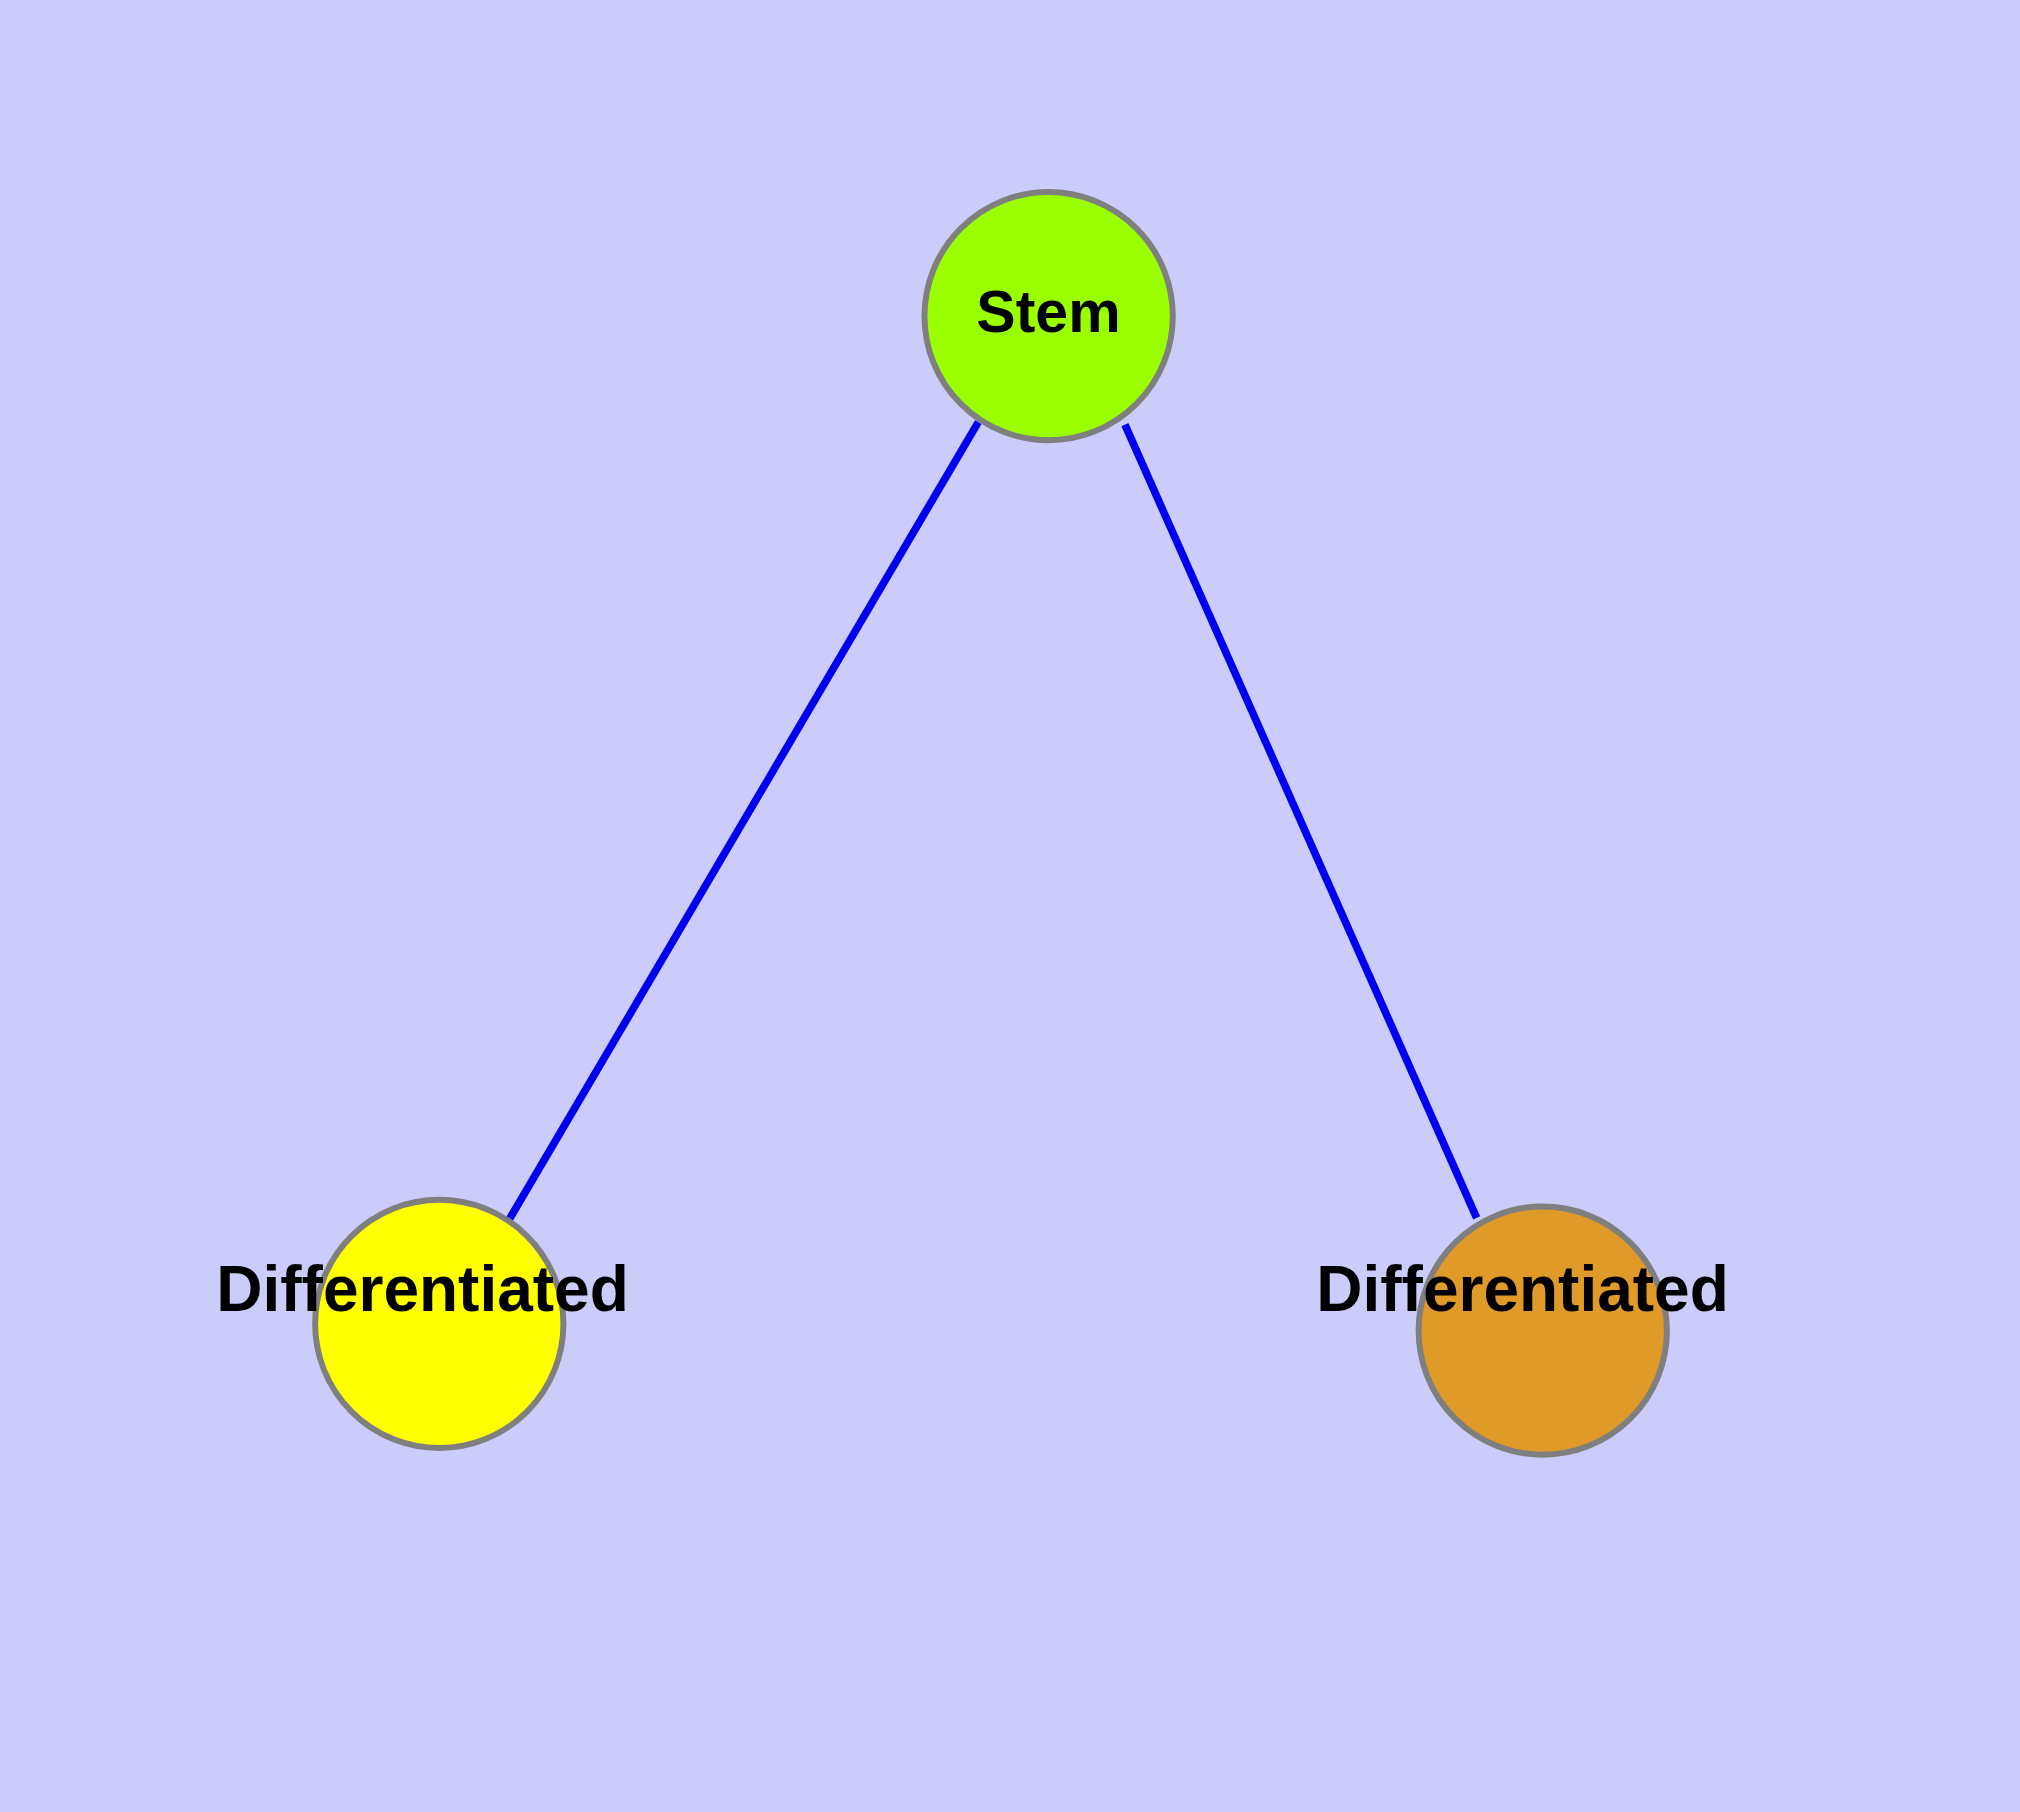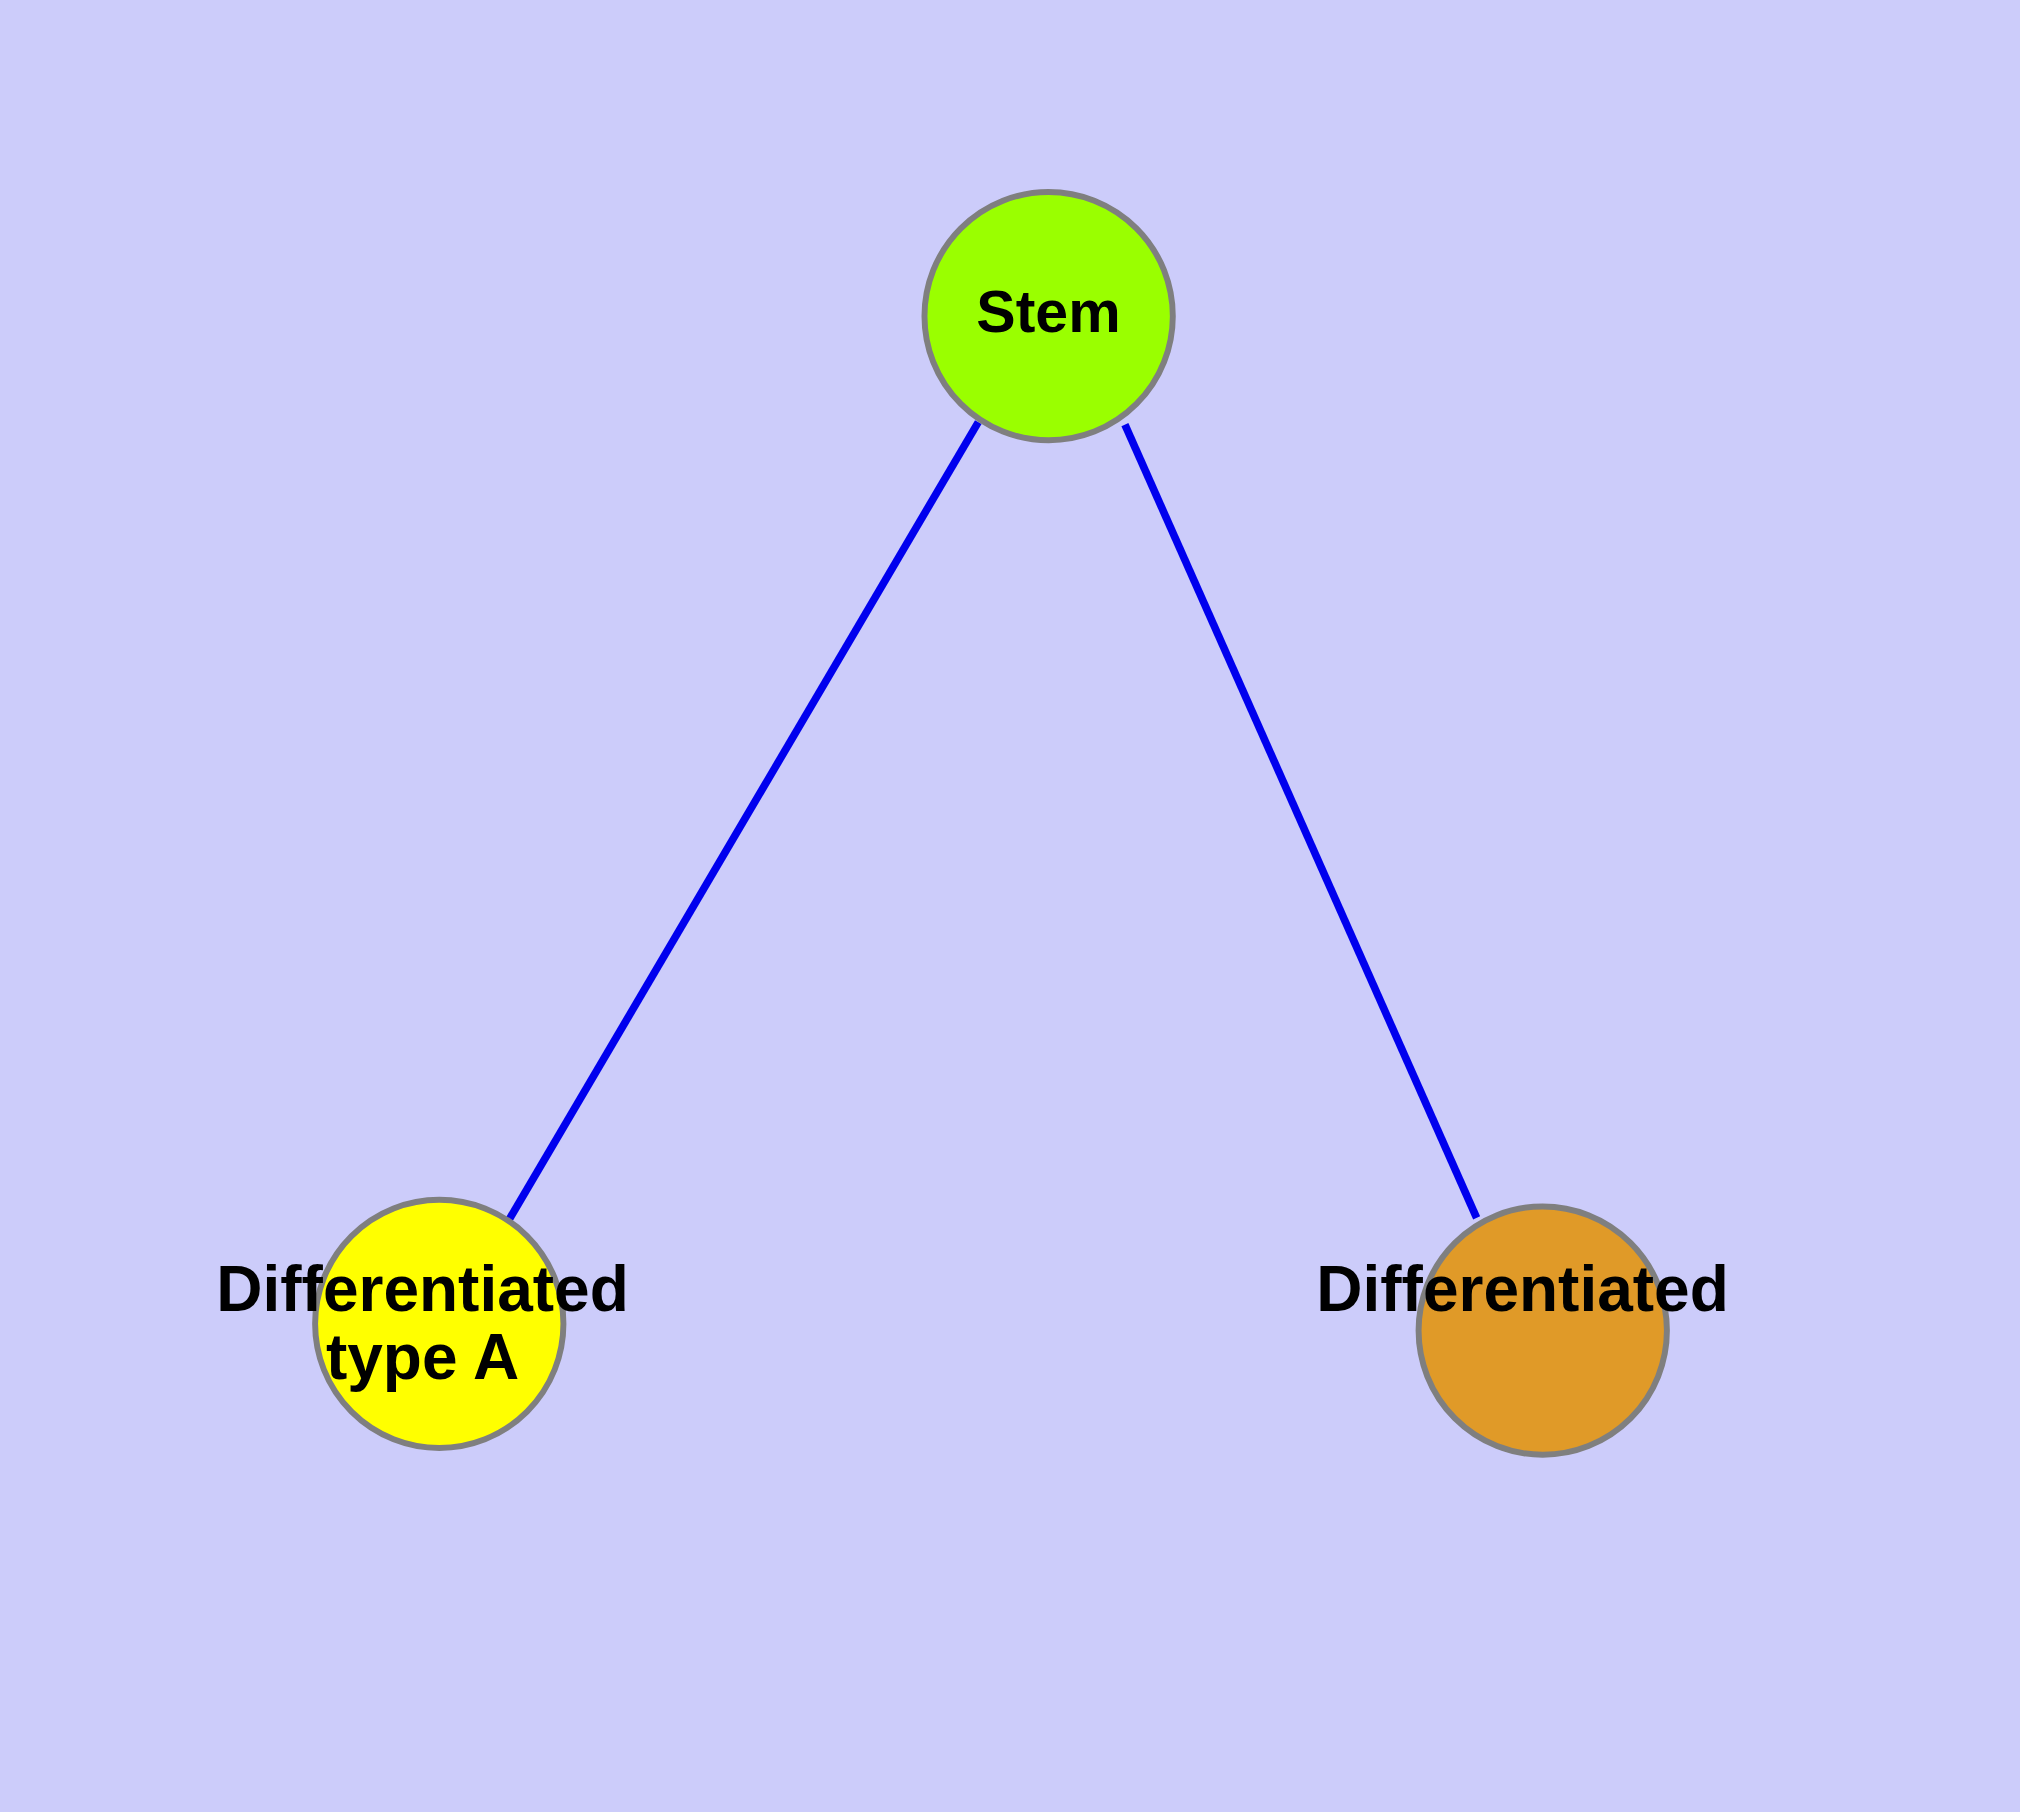--- a/index.html
+++ b/index.html
@@ -72,21 +72,20 @@
       <circle cx="1820" cy="1570" r="146.5" fill="#e09a28" stroke="#7f7f7f" stroke-width="7"></circle>
     </g>
   </svg>
 
   <div class="node-label label-stem">
     <span>Stem</span>
   </div>
 
   <div class="node-label label-typea">
     <div>Differentiated</div>
-    <div>type A</div>
   </div>
 
   <div class="node-label label-typeb">
     <div>Differentiated</div>
   </div>
 
 </div>
 
 
 </body></html>

